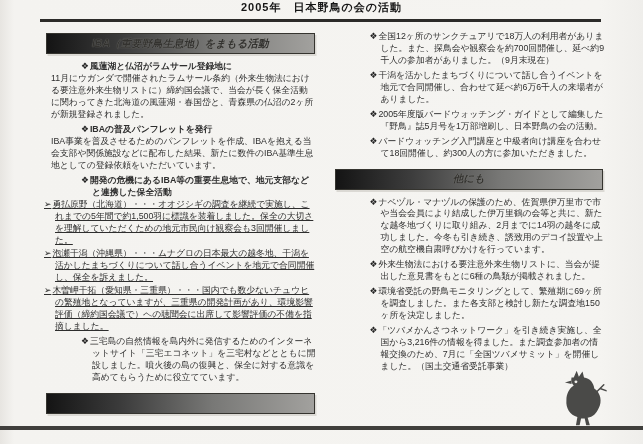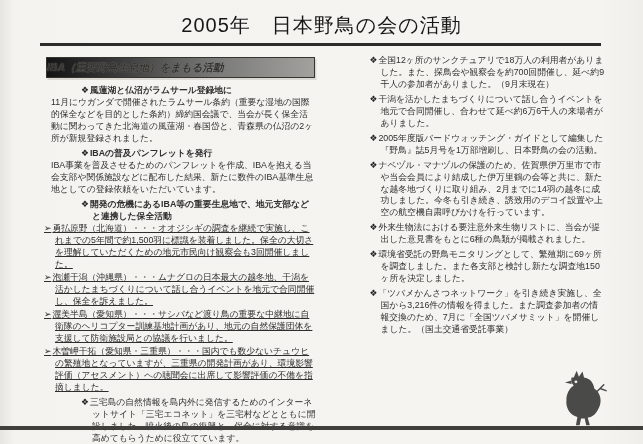--- a/index.html
+++ b/index.html
@@ -5,32 +5,32 @@
   html,body{margin:0;padding:0;background:#d8d6d2;}
   .page{
     position:relative;
     width:643px;height:444px;
     background:linear-gradient(90deg,#e7e5e1 0px,#f4f3f0 14px,#f5f4f1 600px,#efeeeb 643px);
     overflow:hidden;
     font-family:"Liberation Sans","DejaVu Sans",sans-serif;
     color:#2e2e2e;
   }
   .page-title{
-    text-align:center;font-weight:normal;font-size:20px;color:#161616;
-    letter-spacing:1px;padding-top:12px;
+    text-align:center;font-weight:bold;font-size:11px;color:#161616;
+    letter-spacing:1px;padding-top:0;
   }
   .title-rule{height:3px;background:#2c2b29;margin:4px 42px 0 40px;}
   .columns{display:flex;gap:16px;padding:9px 38px 0 44px;}
   .col{flex:1;min-width:0;}
   .section-bar{
     height:19px;margin:2px 2px 7px 2px;
     background:linear-gradient(90deg,#141414 0%,#3c3c3c 28%,#787876 62%,#a2a19e 100%);
     border:1px solid #35342f;
     box-shadow:1.5px 2px 0 #dbd9d4;
-    display:flex;align-items:center;
+    display:flex;align-items:center;justify-content:center;
   }
   .section-bar .bar-label{
     font-style:italic;font-weight:bold;font-size:10.5px;color:#33322f;
     text-shadow:0 0 1px #8a8a86;white-space:nowrap;
   }
   .section-bar.second{margin-top:9px;}
   .item{font-size:8.8px;line-height:1.36;margin-bottom:3px;}
   .hang{padding-left:11px;text-indent:-11px;margin-left:37px;}
   .item-head{font-weight:bold;}
   .item-sub{padding-left:7px;}
@@ -53,21 +53,21 @@
     <div class="col">
 
       <div class="section-bar">
         <span class="bar-label">IBA（重要野鳥生息地）をまもる活動</span>
       </div>
 
       <div class="item">
         <div class="item-head hang">
           <span class="marker">❖</span><span>風蓮湖と仏沼がラムサール登録地に</span>
         </div>
-        <div class="item-sub">11月にウガンダで開催されたラムサール条約（重要な湿地の国際的保全などを目的とした条約）締約国会議で、当会が長く保全活動に関わってきた北海道の風蓮湖・春国岱と、青森県の仏沼の2ヶ所が新規登録されました。</div>
+        <div class="item-sub">11月にウガンダで開催されたラムサール条約（外来生物法における要注意外来生物リストに）締約国会議で、当会が長く保全活動に関わってきた北海道の風蓮湖・春国岱と、青森県の仏沼の2ヶ所が新規登録されました。</div>
       </div>
 
       <div class="item">
         <div class="item-head hang">
           <span class="marker">❖</span><span>IBAの普及パンフレットを発行</span>
         </div>
         <div class="item-sub">IBA事業を普及させるためのパンフレットを作成、IBAを抱える当会支部や関係施設などに配布した結果、新たに数件のIBA基準生息地としての登録依頼をいただいています。</div>
       </div>
 
       <div class="item">
@@ -75,24 +75,21 @@
           <span class="marker">❖</span><span>開発の危機にあるIBA等の重要生息地で、地元支部などと連携した保全活動</span>
         </div>
         <div class="subitems">
           <div class="subitem">
             <span class="marker">➢</span><span>勇払原野（北海道）・・・オオジシギの調査を継続で実施し、これまでの5年間で約1,500羽に標識を装着しました。保全の大切さを理解していただくための地元市民向け観察会も3回開催しました。</span>
           </div>
           <div class="subitem">
             <span class="marker">➢</span><span>泡瀬干潟（沖縄県）・・・ムナグロの日本最大の越冬地、干潟を活かしたまちづくりについて話し合うイベントを地元で合同開催し、保全を訴えました。</span>
           </div>
           <div class="subitem">
-            <span class="marker">➢</span><span>渥美半島（愛知県）・・・サシバなど渡り鳥の重要な中継地に自衛隊のヘリコプター訓練基地計画があり、地元の自然保護団体を支援して防衛施設局との協議を行いました。</span>
-          </div>
-          <div class="subitem">
-            <span class="marker">➢</span><span>木曽岬干拓（愛知県・三重県）・・・国内でも数少ないチュウヒの繁殖地となっていますが、三重県の開発計画があり、環境影響評価（アセスメント）への聴聞会に出席して影響評価の不備を指摘しました。</span>
+            <span class="marker">➢</span><span>木曽岬干拓（愛知県・三重県）・・・国内でも数少ないチュウヒの繁殖地となっていますが、三重県の開発計画があり、環境影響評価（締約国会議で）への聴聞会に出席して影響評価の不備を指摘しました。</span>
           </div>
         </div>
       </div>
 
       <div class="item hang">
         <span class="marker">❖</span><span>三宅島の自然情報を島内外に発信するためのインターネットサイト「三宅エコネット」を三宅村などとともに開設しました。噴火後の島の復興と、保全に対する意識を高めてもらうために役立てています。</span>
       </div>
 
       <div class="section-bar second">
         
@@ -105,21 +102,27 @@
 
       <div class="item hang">
         <span class="marker">❖</span><span>全国12ヶ所のサンクチュアリで18万人の利用者がありました。また、探鳥会や観察会を約700回開催し、延べ約9千人の参加者がありました。（9月末現在）</span>
       </div>
       <div class="item hang">
         <span class="marker">❖</span><span>干潟を活かしたまちづくりについて話し合うイベントを地元で合同開催し、合わせて延べ約6万6千人の来場者がありました。</span>
       </div>
       <div class="item hang">
         <span class="marker">❖</span><span>2005年度版バードウォッチング・ガイドとして編集した『野鳥』誌5月号を1万部増刷し、日本野鳥の会の活動。</span>
       </div>
+      <div class="item hang">
+        <span class="marker">❖</span><span>バードウォッチング入門講座と中級者向け講座を合わせて18回開催し、約300人の方に参加いただきました。</span>
+      </div>
 
+      <div class="section-bar second">
+        <span class="bar-label">他にも</span>
+      </div>
 
       <div class="item hang">
         <span class="marker">❖</span><span>ナベヅル・マナヅルの保護のため、佐賀県伊万里市で市や当会会員により結成した伊万里鶴の会等と共に、新たな越冬地づくりに取り組み、2月までに14羽の越冬に成功しました。今冬も引き続き、誘致用のデコイ設置や上空の航空機自粛呼びかけを行っています。</span>
       </div>
       <div class="item hang">
         <span class="marker">❖</span><span>外来生物法における要注意外来生物リストに、当会が提出した意見書をもとに6種の鳥類が掲載されました。</span>
       </div>
       <div class="item hang">
         <span class="marker">❖</span><span>環境省受託の野鳥モニタリングとして、繁殖期に69ヶ所を調査しました。また各支部と検討し新たな調査地150ヶ所を決定しました。</span>
       </div>

